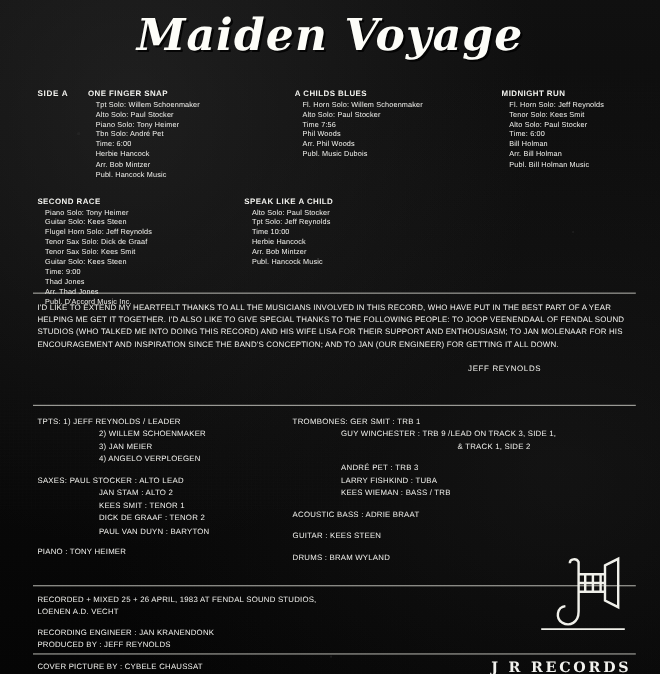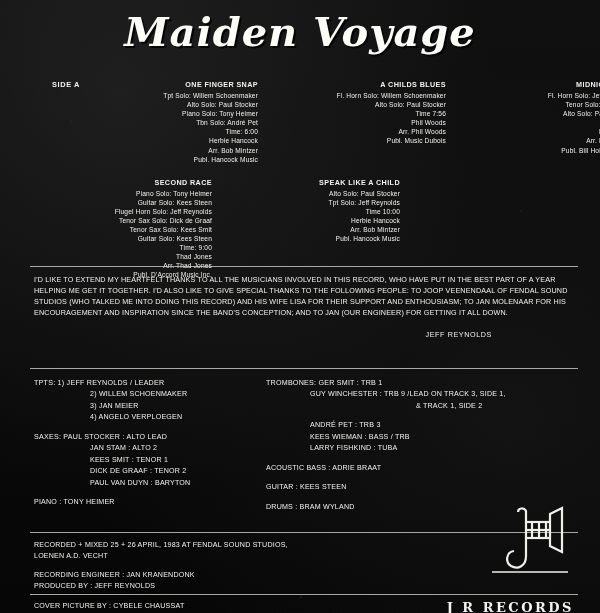--- a/index.html
+++ b/index.html
@@ -48,21 +48,21 @@
     left: 0; right: 0; top: 62px; bottom: 0;
   }
 
   
   .tracks {
     position: absolute;
     left: 34px; right: 22px; top: 18px;
     font-size: 6.6px;
     line-height: 1.38;
   }
-  .side-block { display: flex; margin-bottom: 14px; text-align: right; }
+  .side-block { display: flex; margin-bottom: 14px; }
   .side-label {
     width: 46px;
     flex: 0 0 46px;
     font-size: 7.4px;
     font-weight: bold;
     letter-spacing: .6px;
     padding-top: 0px;
   }
   .cols { display: flex; flex: 1 1 auto; gap: 10px; }
   .col { flex: 0 0 178px; }
@@ -267,22 +267,22 @@
       <div class="pcol-right">
 
         <div class="grp">
           <div class="hdr">TROMBONES: GER SMIT : TRB 1</div>
           <div class="sub" style="padding-left:44px;">GUY WINCHESTER : TRB 9 /LEAD ON TRACK 3, SIDE 1,</div>
           <div class="sub" style="padding-left:150px;">&amp; TRACK 1, SIDE 2</div>
         </div>
 
         <div class="grp">
           <div class="hdr" style="padding-left:44px;">ANDRÉ PET : TRB 3</div>
+          <div class="sub" style="padding-left:44px;">LARRY FISHKIND : TUBA</div>
           <div class="sub" style="padding-left:44px;">KEES WIEMAN : BASS / TRB</div>
-          <div class="sub" style="padding-left:44px;">LARRY FISHKIND : TUBA</div>
         </div>
 
         <div class="single">
           <div class="hdr">ACOUSTIC BASS : ADRIE BRAAT</div>
         </div>
         <div class="single">
           <div class="hdr">GUITAR : KEES STEEN</div>
         </div>
         <div class="single">
           <div class="hdr">DRUMS : BRAM WYLAND</div>

